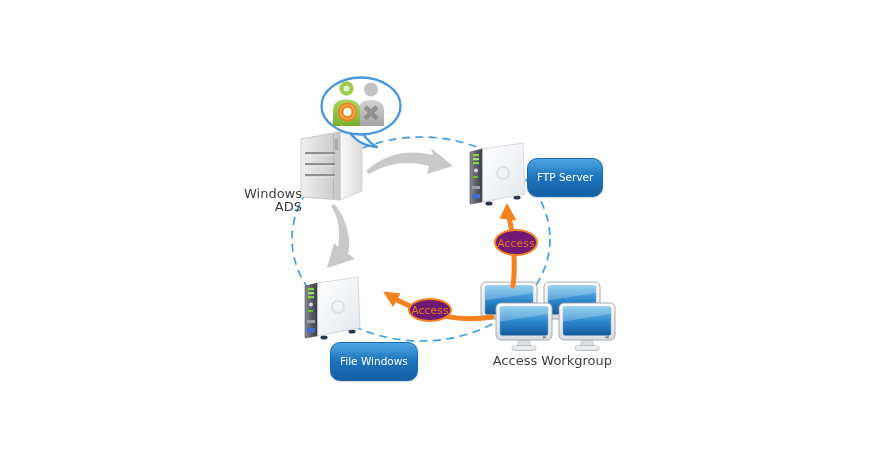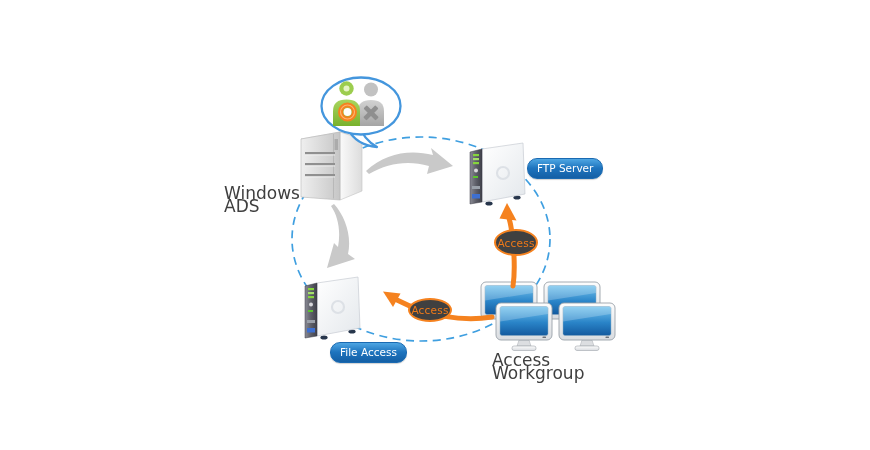--- a/index.html
+++ b/index.html
@@ -2,31 +2,31 @@
 <html><head>
 <meta charset="utf-8">
 <style>
   html,body{margin:0;padding:0;background:#fff;}
   #canvas{
     position:relative;width:870px;height:450px;background:#ffffff;overflow:hidden;
     font-family:"DejaVu Sans","Liberation Sans",sans-serif;
   }
   #scene{position:absolute;left:0;top:0;}
   .node-label{
-    position:absolute;color:#3f3f3f;font-size:17px;line-height:13px;text-align:left;
+    position:absolute;color:#3f3f3f;font-size:13px;line-height:13px;text-align:right;
   }
   .badge{
     position:absolute;display:inline-flex;align-items:center;justify-content:center;
-    padding:3px 9px;border-radius:10px;color:#ffffff;font-size:10.5px;line-height:13px;
+    padding:12px 9px;border-radius:10px;color:#ffffff;font-size:10.5px;line-height:13px;
     background:linear-gradient(180deg,#4ea6e3 0%,#1e74be 48%,#145fa5 100%);
     border:1px solid #1a6ab2;box-shadow:0 1px 1px rgba(0,0,0,.18);white-space:nowrap;
   }
   .access-oval{
     position:absolute;display:flex;align-items:center;justify-content:center;
-    background:#404040;border:2.5px solid #f5821f;border-radius:50%;
+    background:#701a75;border:2.5px solid #f5821f;border-radius:50%;
     color:#ef7918;font-size:10.5px;box-sizing:border-box;letter-spacing:.2px;
   }
 </style>
 </head>
 <body>
 
 <div id="canvas">
 
   <svg id="scene" width="870" height="450" viewBox="0 0 870 450">
     <defs>
@@ -152,20 +152,20 @@
     <g>
       <path d="M492,317 C462,322 428,316 397,300" fill="none" stroke="#f5821f" stroke-width="5" stroke-linecap="round"></path>
       <polygon points="383,291.5 400.5,293.5 393,307" fill="#f5821f"></polygon>
     </g>
   </svg>
 
   <div class="node-label" style="left:224px;top:187px;width:78px;">Windows ADS</div>
 
   <div class="badge" style="left:527px;top:158px;">FTP Server</div>
 
-  <div class="badge" style="left:330px;top:342px;">File Access</div>
+  <div class="badge" style="left:330px;top:342px;">File Windows</div>
 
   <div class="node-label" style="left:492px;top:354px;width:120px;">Access Workgroup</div>
 
   <div class="access-oval" style="left:494px;top:229px;width:44px;height:27px;">Access</div>
 
   <div class="access-oval" style="left:408px;top:298px;width:44px;height:24px;">Access</div>
 </div>
 
 </body></html>

